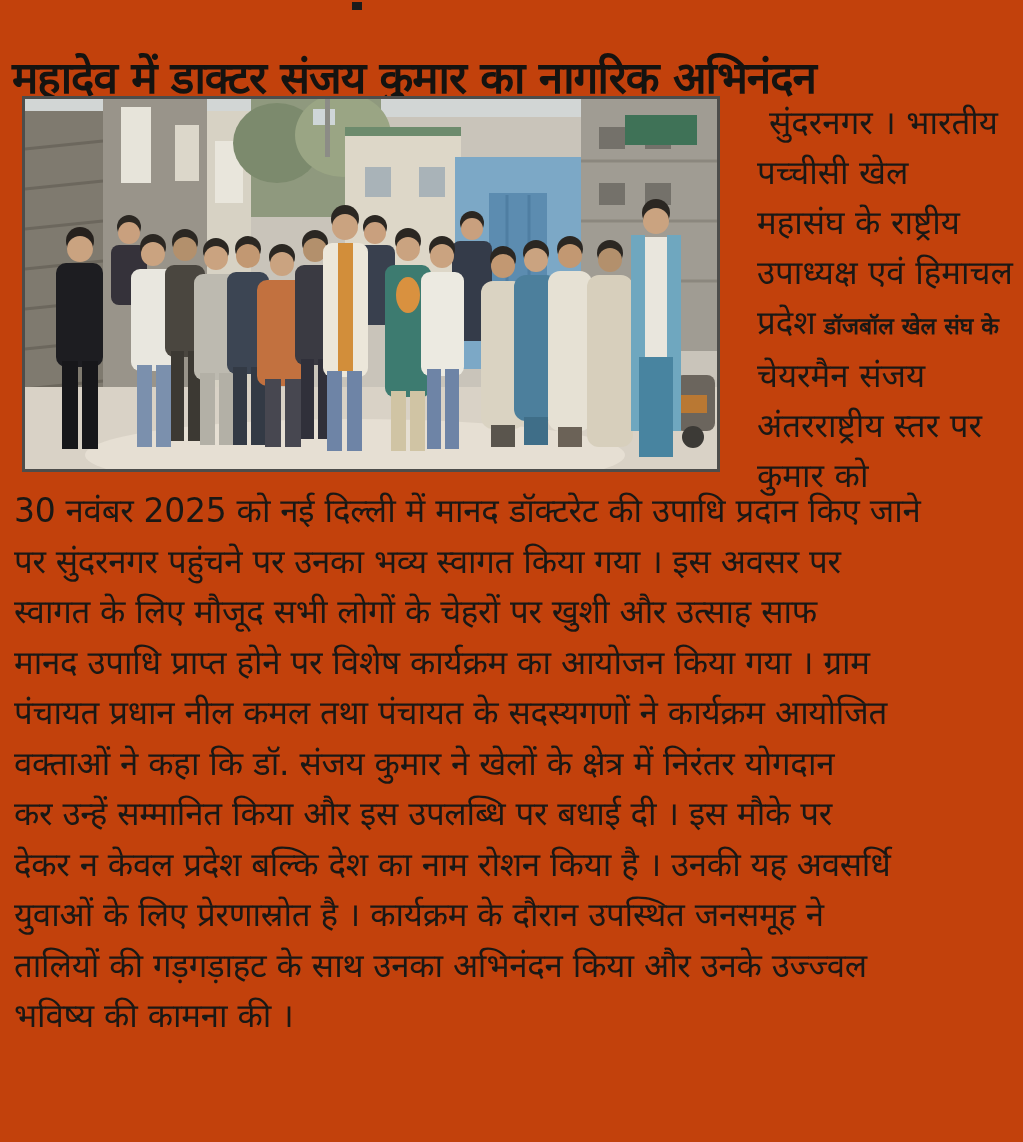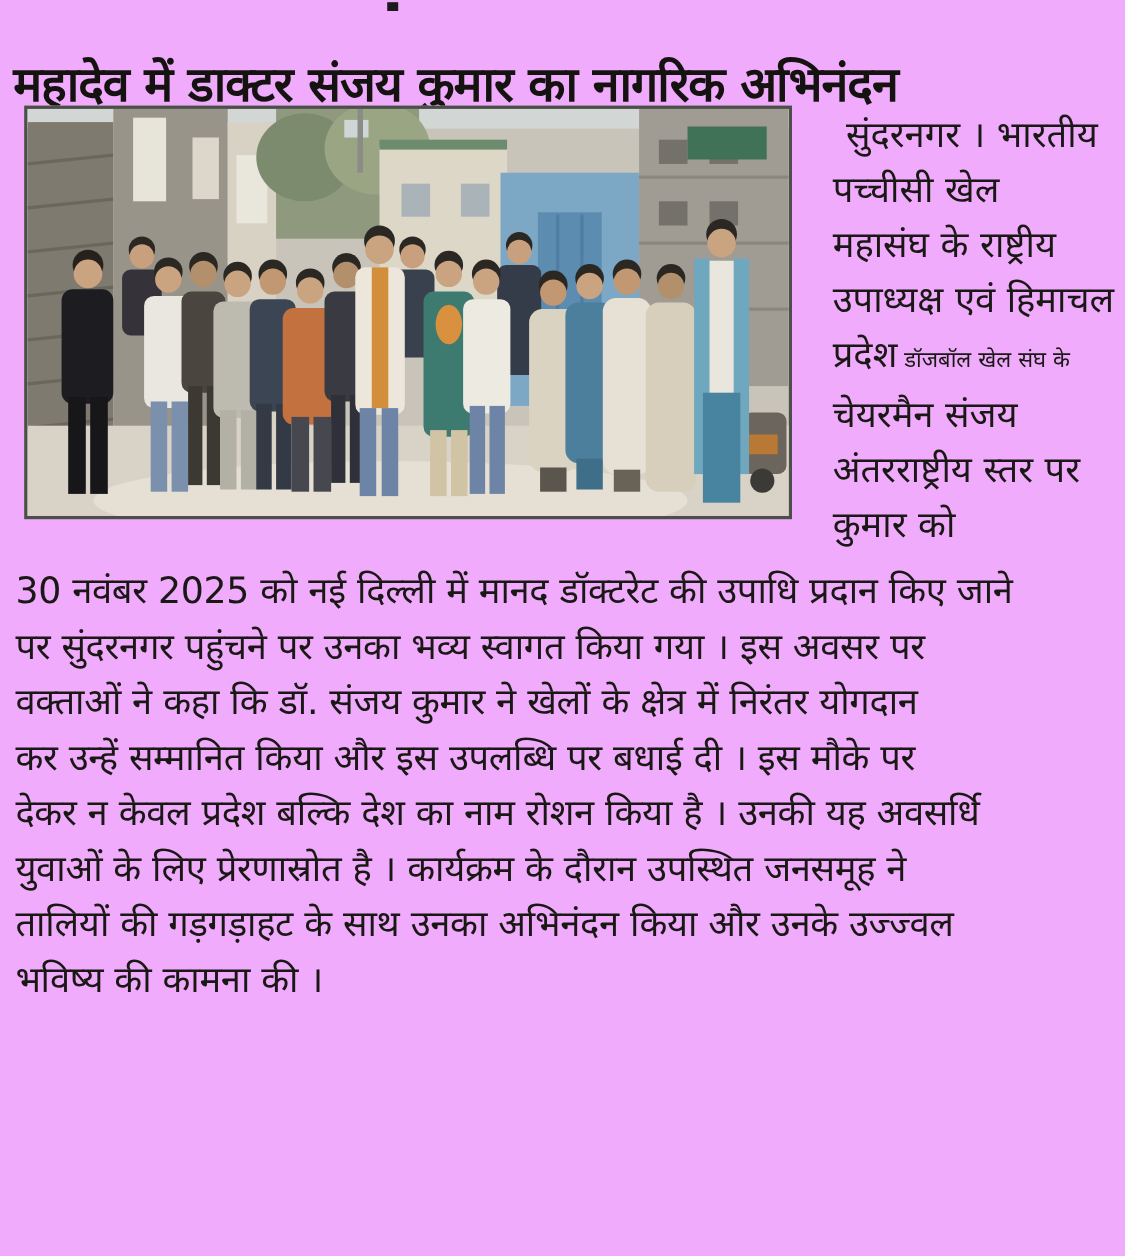--- a/index.html
+++ b/index.html
@@ -1,19 +1,19 @@
 <!DOCTYPE html>
 <html lang="hi"><head>
 <meta charset="utf-8">
 <style>
   html,body{margin:0;padding:0;background:#e9e9e9;}
   .page{
     position:relative;
     width:1023px;height:1142px;
-    background:#f0abfc;
+    background:#c2410c;
     overflow:hidden;
     font-family:"DejaVu Sans","Liberation Sans",sans-serif;
     color:#171512;
     margin:0 auto;
   }
   .artifact{
     position:absolute;left:352px;top:2px;width:10px;height:8px;
     background:#1b1b1b;
   }
   .headline{
@@ -25,23 +25,23 @@
     position:absolute;left:22px;top:96px;width:698px;height:376px;
     border:3px solid #4d4d4b;box-sizing:border-box;background:#cac5bb;
   }
   .photo-frame svg{display:block;width:100%;height:100%;}
   .intro-col{
     position:absolute;left:733px;top:98px;width:290px;
     font-size:33px;line-height:50px;color:#1a1815;margin-left:24px;
   }
   .intro-line{white-space:nowrap;}
   .intro-line.indent{padding-left:12px;}
-  .mixed-small{font-size:20px;font-weight:400;letter-spacing:0;}
+  .mixed-small{font-size:23px;font-weight:700;letter-spacing:0;}
   .body-col{
-    position:absolute;left:14px;top:512px;width:1002px;
+    position:absolute;left:14px;top:486px;width:1002px;
     font-size:33px;line-height:50.5px;color:#1a1815;
   }
   .body-line{white-space:nowrap;letter-spacing:-0.3px;}
 </style>
 </head>
 <body>
 
 <div class="page">
 
   <div class="artifact"></div>
@@ -214,20 +214,23 @@
     <div class="intro-line">उपाध्यक्ष एवं हिमाचल</div>
     <div class="intro-line"><span>प्रदेश</span><span class="mixed-small"> डॉजबॉल खेल संघ के</span></div>
     <div class="intro-line">चेयरमैन संजय</div>
     <div class="intro-line">अंतरराष्ट्रीय स्तर पर</div>
     <div class="intro-line">कुमार को</div>
   </div>
 
   <div class="body-col">
     <div class="body-line">30 नवंबर 2025 को नई दिल्ली में मानद डॉक्टरेट की उपाधि प्रदान किए जाने</div>
     <div class="body-line">पर सुंदरनगर पहुंचने पर उनका भव्य स्वागत किया गया । इस अवसर पर</div>
+    <div class="body-line">स्वागत के लिए मौजूद सभी लोगों के चेहरों पर खुशी और उत्साह साफ</div>
+    <div class="body-line">मानद उपाधि प्राप्त होने पर विशेष कार्यक्रम का आयोजन किया गया । ग्राम</div>
+    <div class="body-line">पंचायत प्रधान नील कमल तथा पंचायत के सदस्यगणों ने कार्यक्रम आयोजित</div>
     <div class="body-line">वक्ताओं ने कहा कि डॉ. संजय कुमार ने खेलों के क्षेत्र में निरंतर योगदान</div>
     <div class="body-line">कर उन्हें सम्मानित किया और इस उपलब्धि पर बधाई दी । इस मौके पर</div>
     <div class="body-line">देकर न केवल प्रदेश बल्कि देश का नाम रोशन किया है । उनकी यह अवसर्धि</div>
     <div class="body-line">युवाओं के लिए प्रेरणास्रोत है । कार्यक्रम के दौरान उपस्थित जनसमूह ने</div>
     <div class="body-line">तालियों की गड़गड़ाहट के साथ उनका अभिनंदन किया और उनके उज्ज्वल</div>
     <div class="body-line">भविष्य की कामना की ।</div>
   </div>
 
 </div>
 

